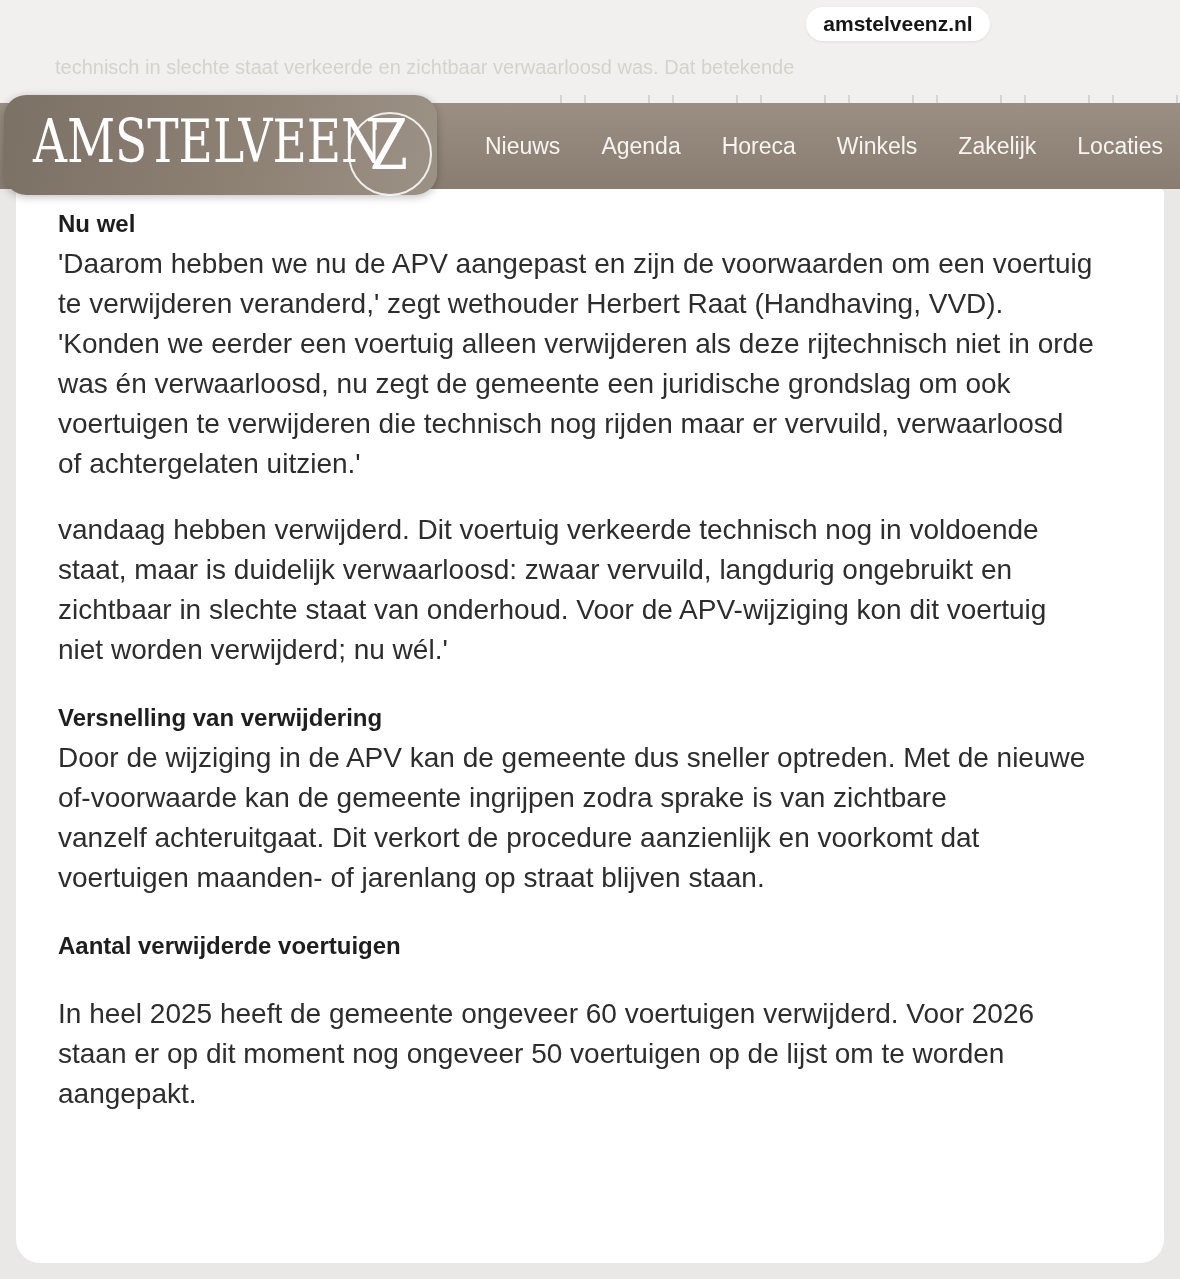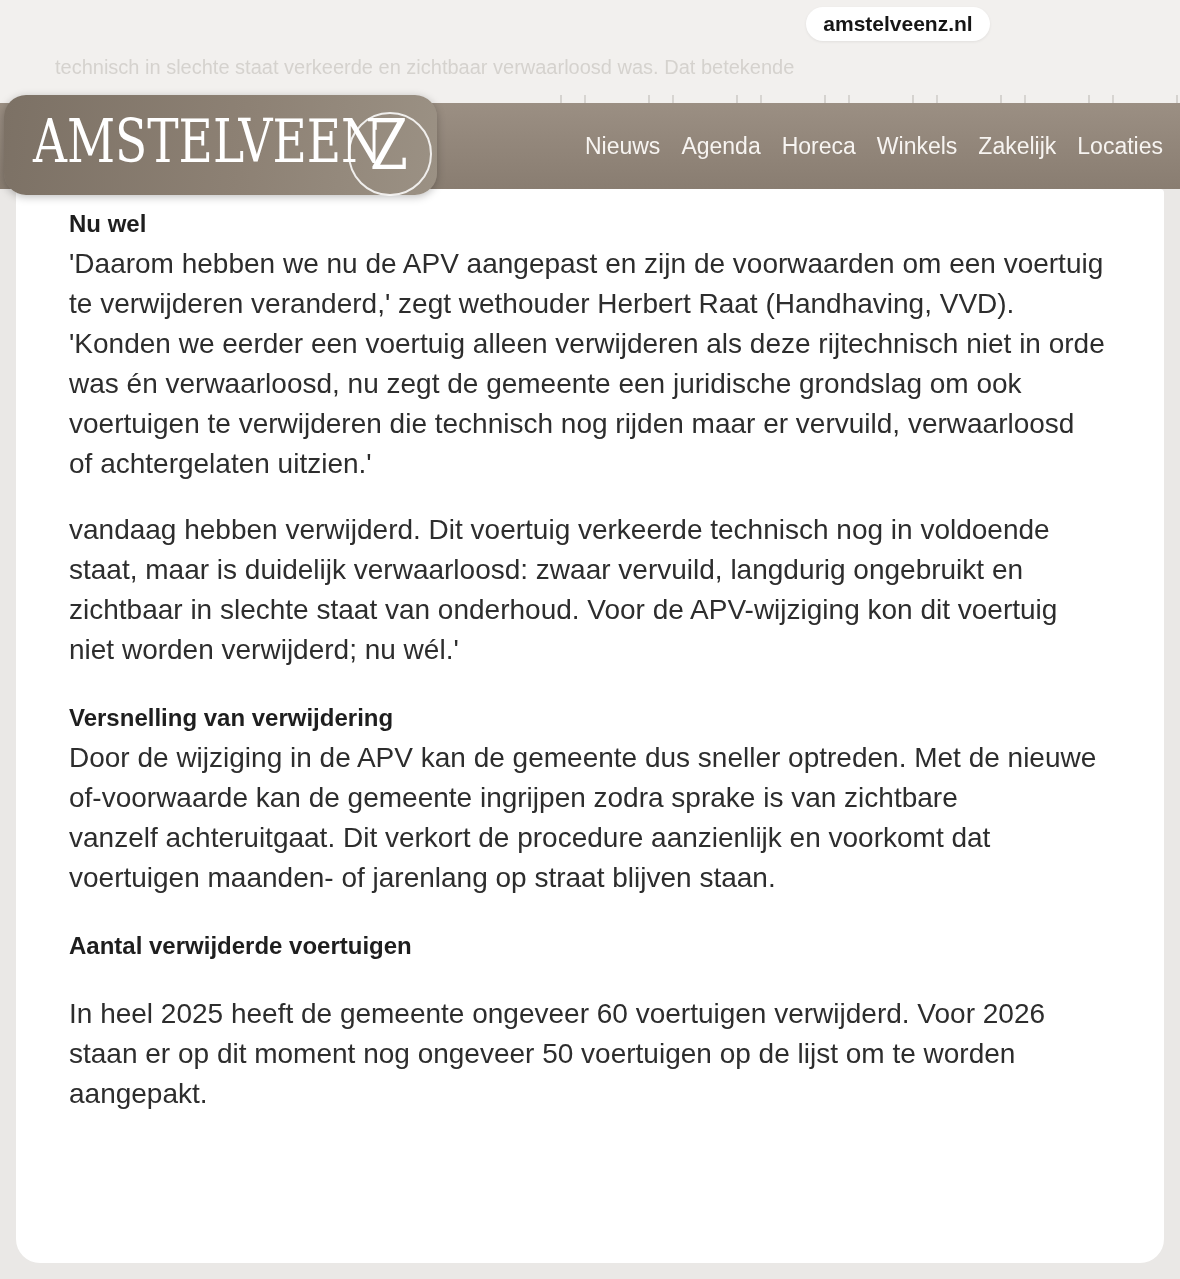--- a/index.html
+++ b/index.html
@@ -12,37 +12,37 @@
     border-radius:17px;display:flex;align-items:center;justify-content:center;
     box-shadow:0 1px 3px rgba(0,0,0,.07);font-weight:bold;}
   .url-pill span{font-size:21px;color:#161616;}
   .faded-line{position:absolute;left:55px;top:56px;font-size:20px;color:#d5d2ce;white-space:nowrap;}
   .faded-ticks{position:absolute;left:560px;top:95px;width:620px;height:8px;opacity:.7;
     background:repeating-linear-gradient(90deg,#c9c6c2 0 2px,transparent 2px 24px,#ccc9c5 24px 26px,transparent 26px 88px);}
 
   
   .navbar{position:absolute;top:103px;left:0;width:1180px;height:86px;z-index:1;
     background:linear-gradient(#9b8f83,#897d71);}
-  .nav-items{position:absolute;right:17px;top:0;height:86px;display:flex;align-items:center;gap:21px;}
+  .nav-items{position:absolute;right:17px;top:0;height:86px;display:flex;align-items:center;gap:41px;}
   .nav-item{color:#f7f4f1;font-size:23px;text-decoration:none;cursor:pointer;white-space:nowrap;}
 
   
   .logo-box{position:absolute;left:4px;top:95px;width:433px;height:100px;border-radius:22px;z-index:2;
     background:linear-gradient(97deg,#7c7165 0%,#8d8174 55%,#9b9184 100%);
     box-shadow:0 2px 8px rgba(0,0,0,.25);display:flex;align-items:center;justify-content:center;cursor:pointer;}
   .logo-text{font-family:"DejaVu Serif",serif;color:#ffffff;font-size:50px;white-space:nowrap;
     transform:scale(.94,1.18);letter-spacing:0;}
   .logo-z{display:inline-block;margin-left:-13px;font-size:58px;vertical-align:-6px;}
   .logo-circle{position:absolute;right:5px;top:17px;width:80px;height:80px;border:2px solid rgba(255,255,255,.85);
     border-radius:50%;pointer-events:none;}
 
   
   .card{position:absolute;left:16px;top:189px;width:1148px;height:1074px;background:#ffffff;
     border-radius:4px 4px 24px 24px;}
-  .article{position:absolute;left:53px;top:6px;right:26px;}
+  .article{position:absolute;left:42px;top:6px;right:26px;}
   .section-heading{font-size:24px;font-weight:bold;color:#1e1e1e;line-height:40px;margin:28px 0 0;}
   .section-heading.first{margin-top:9px;}
   .para{margin-top:26px;}
   .para.tight{margin-top:0;}
   .para.wide-gap{margin-top:28px;}
   .para .line{font-size:28px;color:#2d2d2d;line-height:40px;white-space:nowrap;}
 </style>
 </head>
 <body>
 

